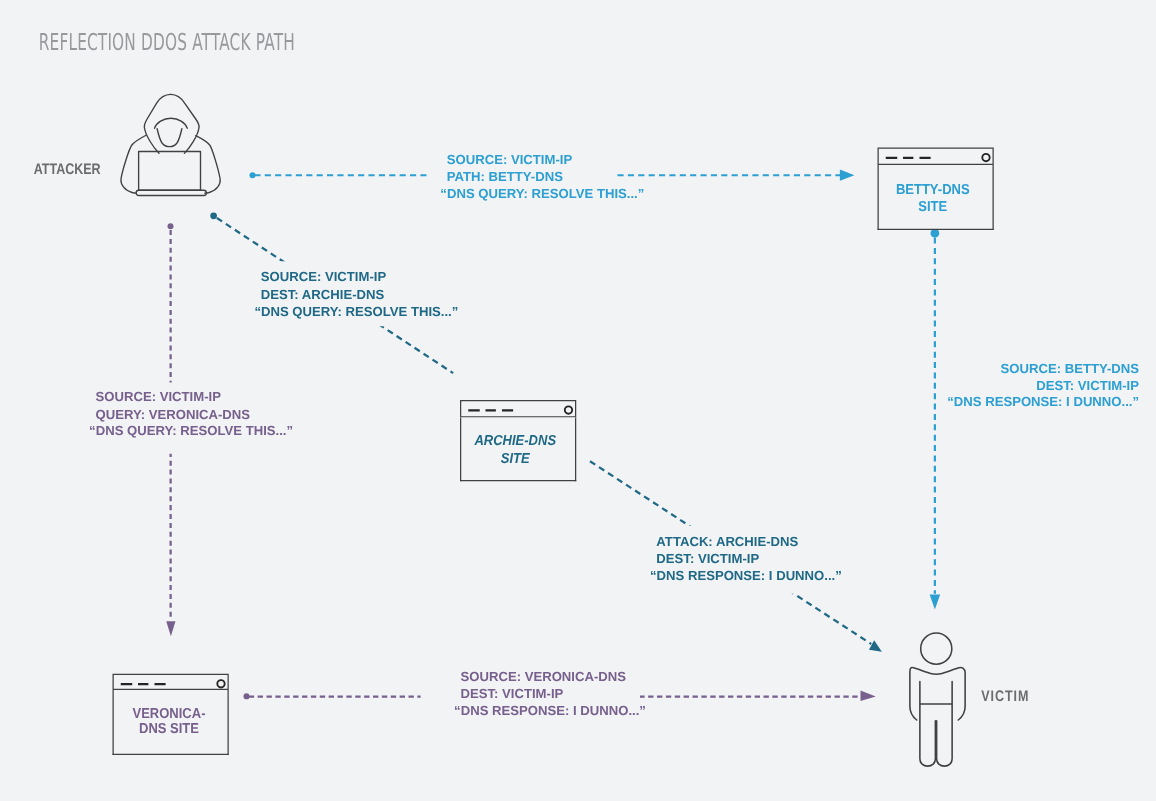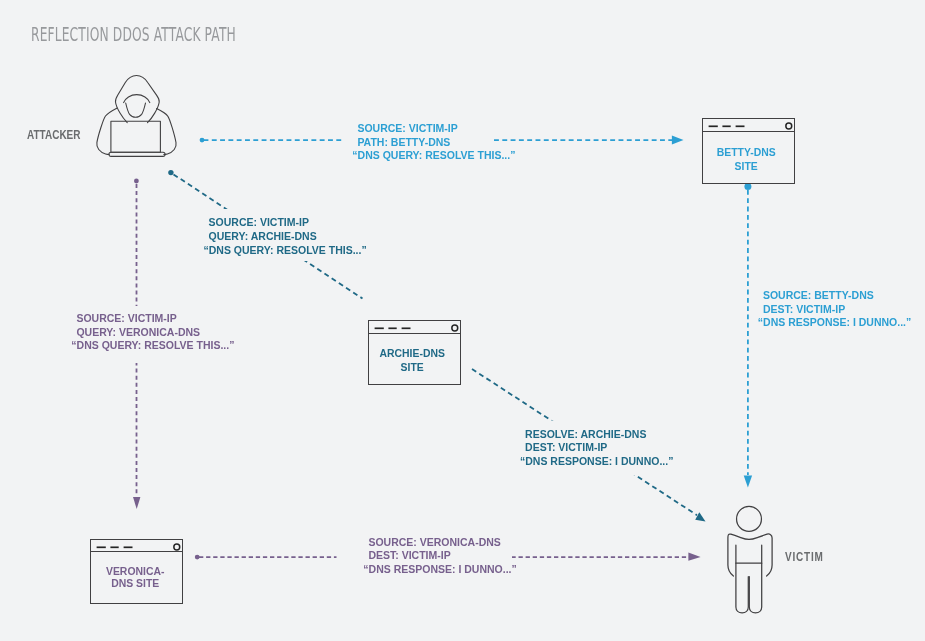--- a/index.html
+++ b/index.html
@@ -148,21 +148,21 @@
         <circle cx="85.8" cy="7.05" r="2.95" fill="none" stroke="#252525" stroke-width="1.5"></circle>
       </svg>
     </div>
     <div class="body"></div>
     <div class="site-label" style="color:#2c9fd3;left:-2.1px;">
       <span>BETTY-DNS</span><br>
       <span>SITE</span>
     </div>
   </div>
 
-  <div class="site" style="left:368.2px;top:303.8px;">
+  <div class="site" style="left:368.2px;top:303.8px;font-style:italic;">
     <div class="bar">
       <svg width="92.4" height="13.8" viewBox="0 0 92.4 13.8">
         <g stroke="#252525" stroke-width="1.7" stroke-linecap="butt">
           <line x1="5.6" y1="7.3" x2="14.8" y2="7.3"></line>
           <line x1="19.4" y1="7.3" x2="27.7" y2="7.3"></line>
           <line x1="32.6" y1="7.3" x2="41.5" y2="7.3"></line>
         </g>
         <circle cx="85.8" cy="7.05" r="2.95" fill="none" stroke="#252525" stroke-width="1.5"></circle>
       </svg>
     </div>
@@ -192,38 +192,38 @@
   </div>
 
   <div class="abs msg blue" style="left:357.4px;top:122.0px;">
     <div>SOURCE: VICTIM-IP</div>
     <div>PATH: BETTY-DNS</div>
     <div class="hang">“DNS QUERY: RESOLVE THIS...”</div>
   </div>
 
   <div class="abs msg teal" style="left:208.6px;top:216.4px;">
     <div>SOURCE: VICTIM-IP</div>
-    <div>QUERY: ARCHIE-DNS</div>
+    <div>DEST: ARCHIE-DNS</div>
     <div class="hang">“DNS QUERY: RESOLVE THIS...”</div>
   </div>
 
   <div class="abs msg purple" style="left:76.4px;top:312.0px;">
     <div>SOURCE: VICTIM-IP</div>
     <div>QUERY: VERONICA-DNS</div>
     <div class="hang">“DNS QUERY: RESOLVE THIS...”</div>
   </div>
 
-  <div class="abs msg blue" style="left:762.9px;top:289.1px;">
+  <div class="abs msg blue" style="left:762.9px;top:289.1px;text-align:right;">
     <div>SOURCE: BETTY-DNS</div>
     <div>DEST: VICTIM-IP</div>
     <div class="hang">“DNS RESPONSE: I DUNNO...”</div>
   </div>
 
   <div class="abs msg teal" style="left:525.1px;top:427.6px;">
-    <div>RESOLVE: ARCHIE-DNS</div>
+    <div>ATTACK: ARCHIE-DNS</div>
     <div>DEST: VICTIM-IP</div>
     <div class="hang">“DNS RESPONSE: I DUNNO...”</div>
   </div>
 
   <div class="abs msg purple" style="left:356.4px;top:535.9px;margin-left:12px;">
     <div>SOURCE: VERONICA-DNS</div>
     <div>DEST: VICTIM-IP</div>
     <div class="hang">“DNS RESPONSE: I DUNNO...”</div>
   </div>
 

